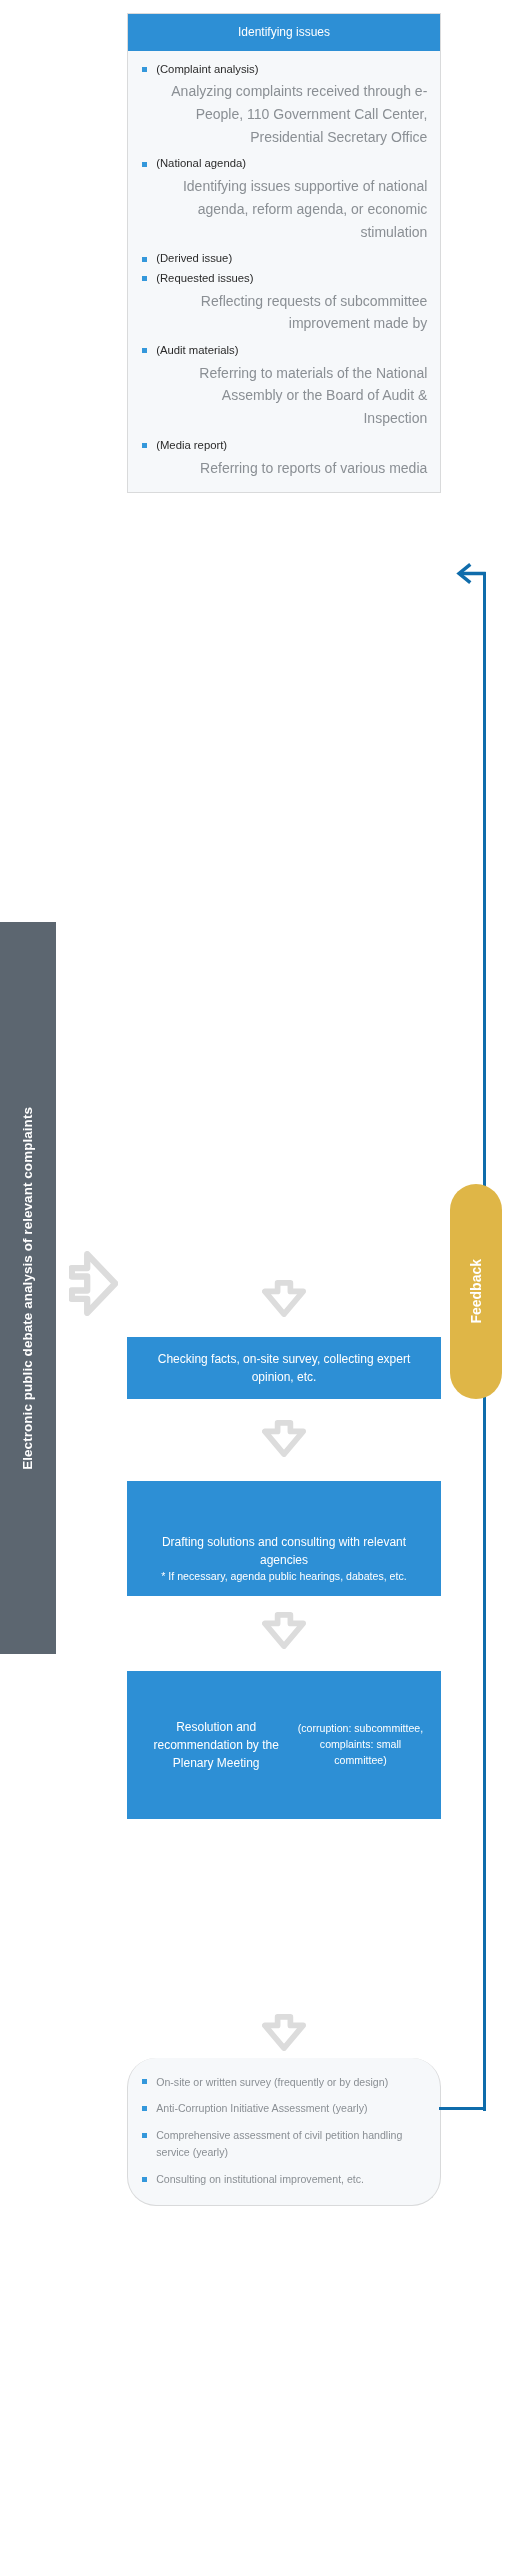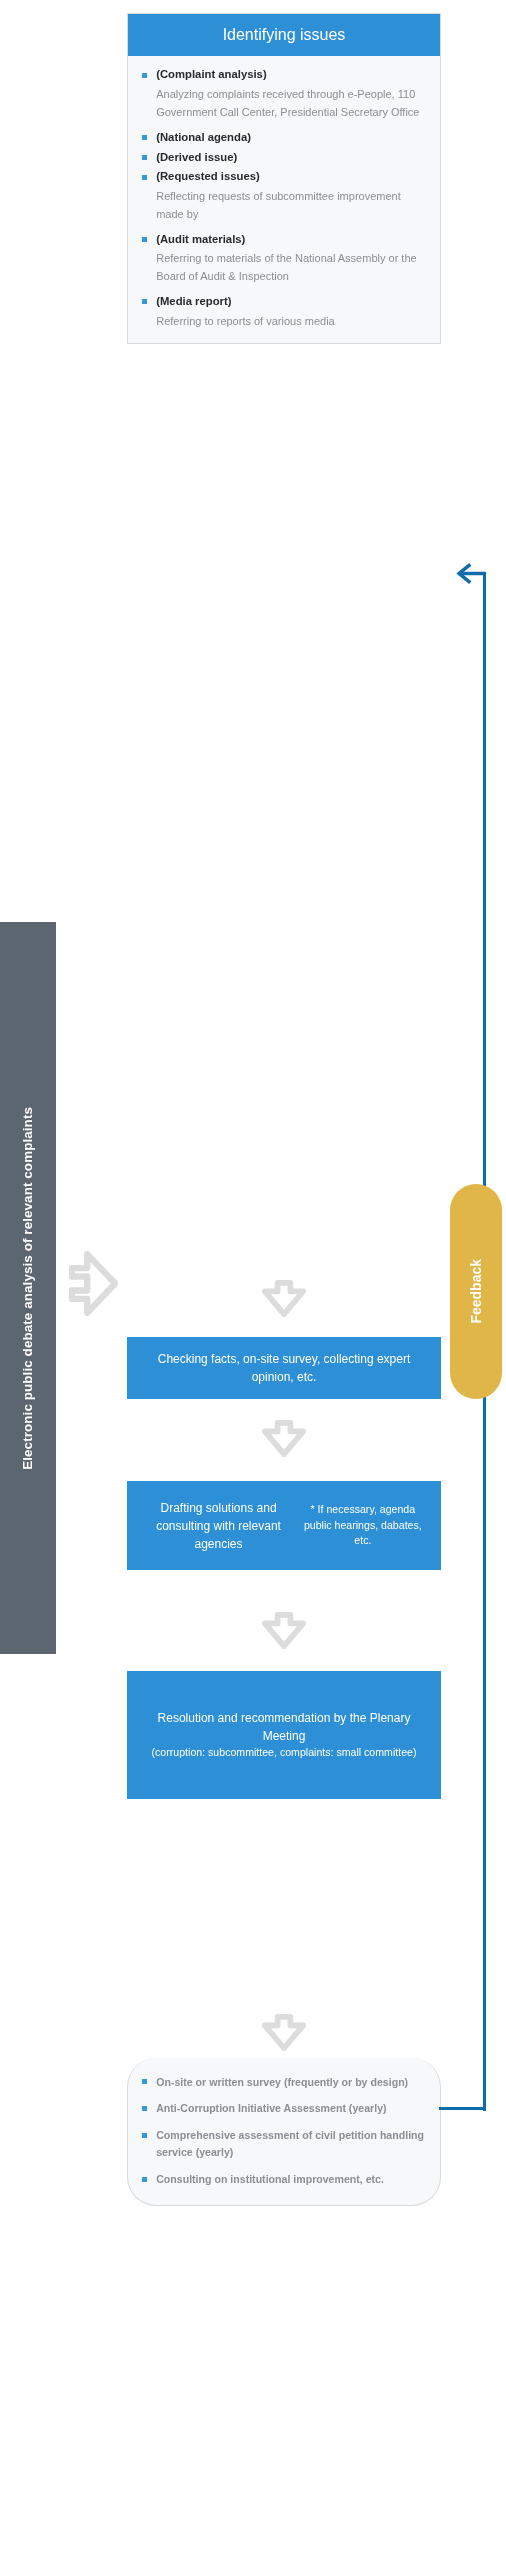--- a/index.html
+++ b/index.html
@@ -41,21 +41,21 @@
   .node{
     position:absolute;
     left:127px; width:314px;
     box-sizing:border-box;
   }
 
   .blue-head{
     background:#2d8fd5;
     color:#ffffff;
     text-align:center;
-    font-size:16px;
+    font-size:12px;
     line-height:1.42;
     padding:10px 10px;
     box-sizing:border-box;
     border:0.7px solid #d9dadb;
     border-bottom:none;
   }
   .blue-solo{
     background:#2d8fd5;
     color:#ffffff;
     text-align:center;
@@ -72,38 +72,39 @@
 
   .panel{
     background:#f6f8fa;
     border:0.7px solid #d9dadb;
     border-top:none;
     box-sizing:border-box;
     padding:10px 12.7px 12.7px 12.7px;
   }
 
   ul.bullets{list-style:none;margin:0;padding:0;}
-  ul.bullets > li{position:relative;padding-left:15.5px;margin:0 0 1.4px 0;font-weight:bold;}
+  ul.bullets > li{position:relative;padding-left:15.5px;margin:0 0 1.4px 0;}
   ul.bullets > li::before{
     content:"";
     position:absolute;left:1.4px;top:6.3px;
     width:5px;height:5px;background:#3498db;
   }
   .b-title{
     color:#2a2a2a;
     font-size:11.3px;
     line-height:1.5;
     margin:4.2px 0 2.8px 0;
   }
   .b-body{
     color:#8a8f94;
-    font-size:11px;
+    font-size:14px;
     line-height:1.62;
     margin:0 0 7px 0;
     padding-left:15.5px;
+    text-align:right;
   }
   li .b-title{margin-top:0;}
   .b-gray{
     color:#8a8f94;
     font-size:10.6px;
     line-height:1.6;
     margin:0;
   }
   ul.bullets.gray > li{margin-bottom:10px;}
   ul.bullets.gray > li::before{top:5.6px;}
@@ -170,20 +171,21 @@
     <ul class="bullets">
 
       <li>
         <div class="b-title">(Complaint analysis)</div>
       </li>
       <p class="b-body">Analyzing complaints received through e-People, 110 Government Call Center, Presidential Secretary Office</p>
 
       <li>
         <div class="b-title">(National agenda)</div>
       </li>
+      <p class="b-body">Identifying issues supportive of national agenda, reform agenda, or economic stimulation</p>
 
       <li>
         <div class="b-title">(Derived issue)</div>
       </li>
 
       <li>
         <div class="b-title">(Requested issues)</div>
       </li>
       <p class="b-body">Reflecting requests of subcommittee improvement made by</p>
 
@@ -211,34 +213,34 @@
   <div class="blue-solo" style="height:62px;display:flex;align-items:center;justify-content:center;">Checking facts, on-site survey, collecting expert opinion, etc.</div>
 </div>
 
 <div class="down-arrow" style="top:1420px;">
   <svg width="44" height="37" viewBox="0 0 62 52" xmlns="http://www.w3.org/2000/svg">
     <path d="M4,16 L22,16 L22,4 L40,4 L40,16 L58,16 L31,48 Z" fill="none" stroke="#dcdcdc" stroke-width="8" stroke-linejoin="round" stroke-linecap="round"></path>
   </svg>
 </div>
 
 <div class="node" id="step-3" style="top:1481px;">
-  <div class="blue-solo" style="height:89px;display:flex;flex-direction:row;align-items:center;justify-content:space-between;">
+  <div class="blue-solo" style="height:115px;display:flex;flex-direction:column;align-items:center;justify-content:flex-end;">
     <span>Drafting solutions and consulting with relevant agencies</span>
     <span class="sub">* If necessary, agenda public hearings, dabates, etc.</span>
   </div>
 </div>
 
 <div class="down-arrow" style="top:1612px;">
   <svg width="44" height="37" viewBox="0 0 62 52" xmlns="http://www.w3.org/2000/svg">
     <path d="M4,16 L22,16 L22,4 L40,4 L40,16 L58,16 L31,48 Z" fill="none" stroke="#dcdcdc" stroke-width="8" stroke-linejoin="round" stroke-linecap="round"></path>
   </svg>
 </div>
 
 <div class="node" id="step-4" style="top:1671px;">
-  <div class="blue-solo" style="height:128px;display:flex;flex-direction:column;align-items:center;justify-content:center;">
+  <div class="blue-solo" style="height:148px;display:flex;flex-direction:row;align-items:center;justify-content:center;">
     <span>Resolution and recommendation by the Plenary Meeting</span>
     <span class="sub">(corruption: subcommittee, complaints: small committee)</span>
   </div>
 </div>
 
 <div class="down-arrow" style="top:2014px;">
   <svg width="44" height="37" viewBox="0 0 62 52" xmlns="http://www.w3.org/2000/svg">
     <path d="M4,16 L22,16 L22,4 L40,4 L40,16 L58,16 L31,48 Z" fill="none" stroke="#dcdcdc" stroke-width="8" stroke-linejoin="round" stroke-linecap="round"></path>
   </svg>
 </div>

